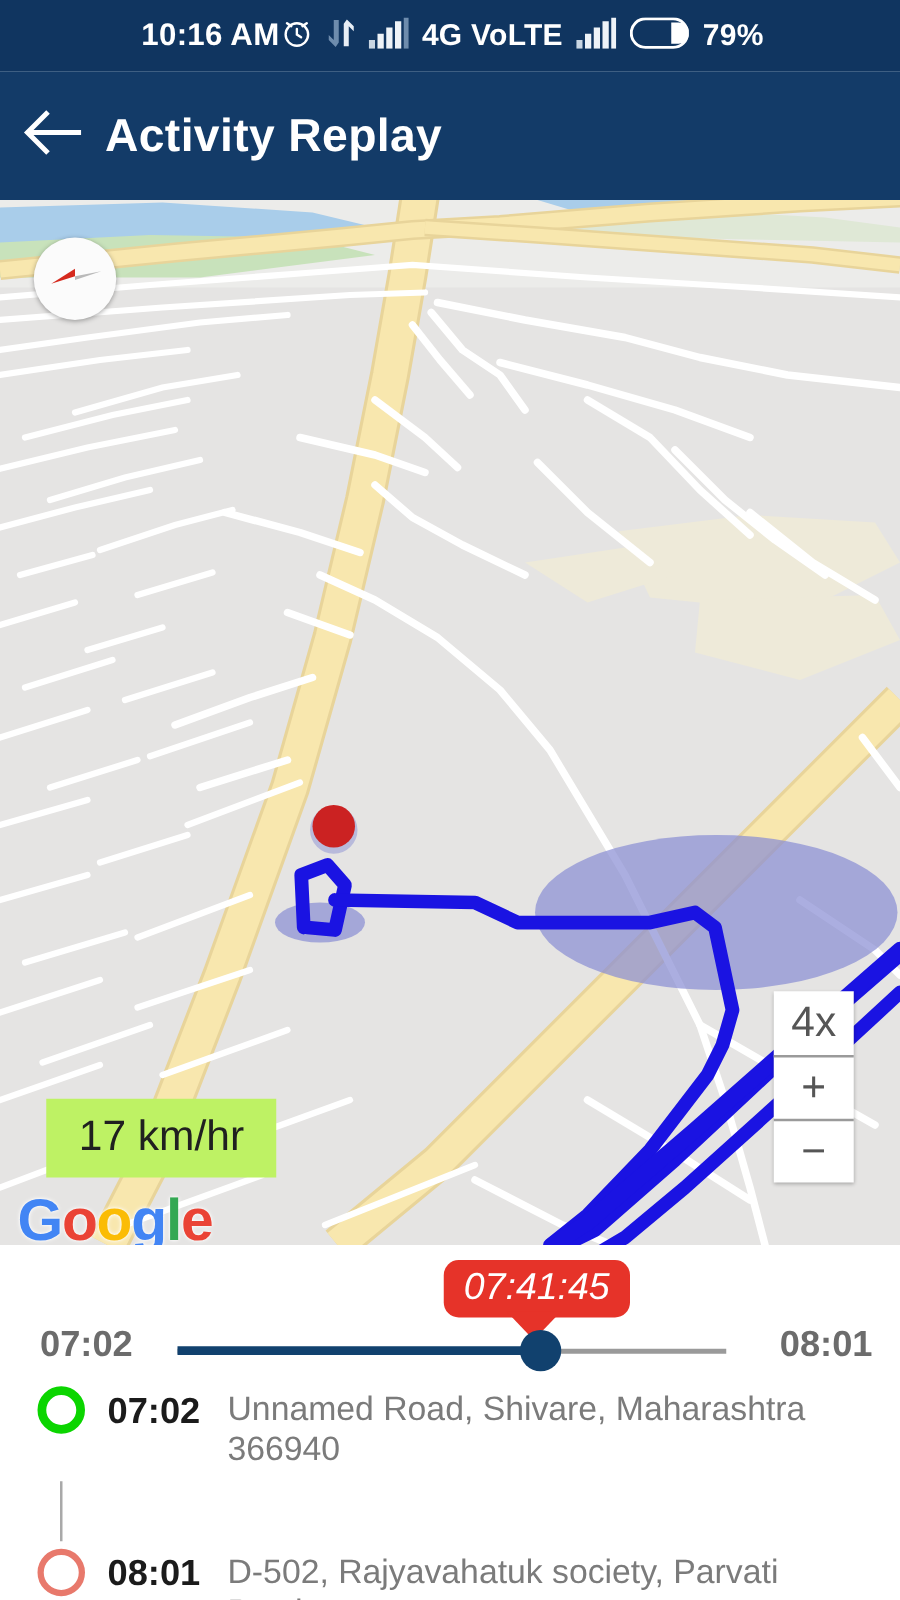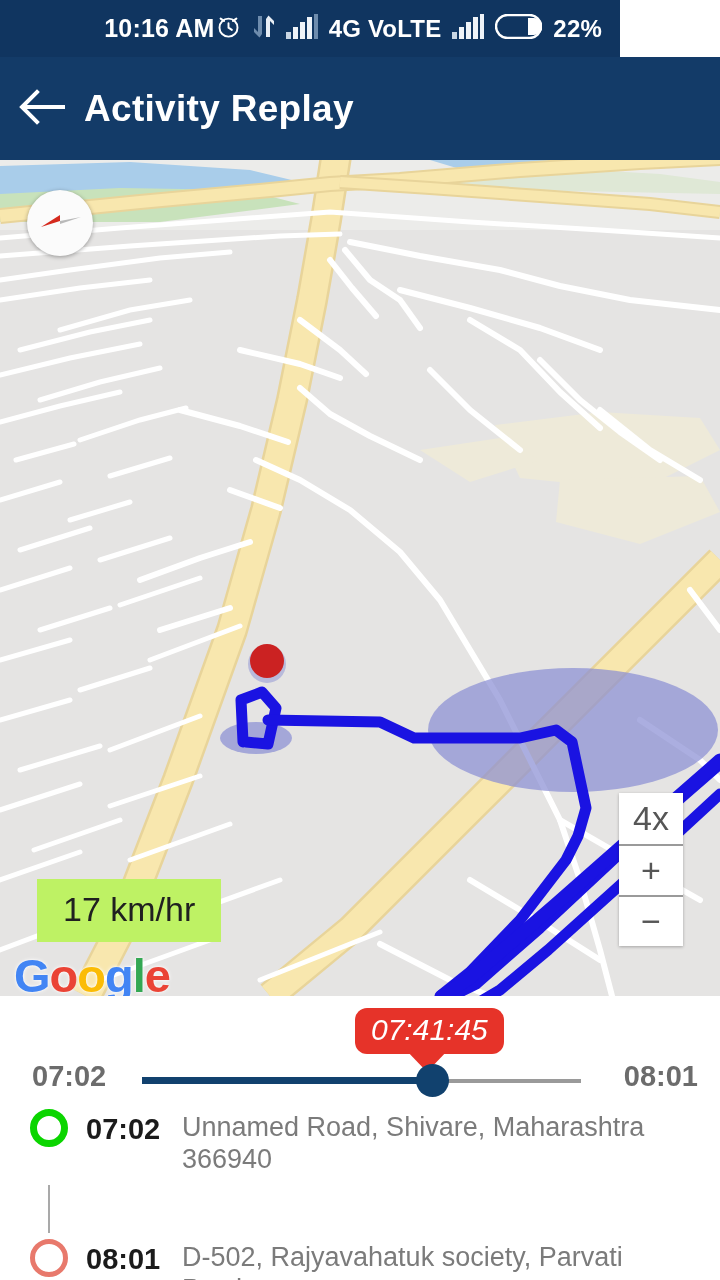--- a/index.html
+++ b/index.html
@@ -6,23 +6,23 @@
   html, body {
     width: 720px; height: 1280px;
     background: #ffffff;
     font-family: "Liberation Sans", sans-serif;
     overflow: hidden;
   }
   #app { position: relative; width: 720px; height: 1280px; overflow: hidden; background:#fff; }
 
   
   .statusbar {
-    position: absolute; left:0; top:0; width:620px; height:57px;
+    position: absolute; left:0; top:0; width:720px; height:57px;
     background:#103560; color:#ffffff;
-    display:flex; align-items:center; justify-content:flex-end;
+    display:flex; align-items:center; justify-content:center;
     padding: 0 18px 0 22px;
   }
   .status-clock { font-size:25px; font-weight:bold; letter-spacing:0.2px; }
   .status-right { display:flex; align-items:center; gap:11px; }
   .status-text { font-size:24px; font-weight:bold; letter-spacing:0.2px; }
   .ic { display:block; }
 
   
   .appbar {
     position:absolute; left:0; top:57px; width:720px; height:103px;
@@ -161,21 +161,21 @@
         </svg>
       </span>
 
       <span class="ic">
         <svg width="47" height="25" viewBox="0 0 47 25">
           <rect x="1" y="1" width="45" height="23" rx="11.5" ry="11.5" fill="none" stroke="#fff" stroke-width="2.4"></rect>
           <path d="M33 4 h6 a8 8 0 0 1 0 17 h-6 z" fill="#fff"></path>
         </svg>
       </span>
 
-      <span class="status-text">22%</span>
+      <span class="status-text">79%</span>
     </div>
   </div>
 
   <div class="appbar">
     <div class="back-btn">
       <span>
         <svg width="46" height="36" viewBox="0 0 46 36">
           <path d="M44 18 H4 M18 3 L3 18 L18 33" fill="none" stroke="#ffffff" stroke-width="4" stroke-linecap="square"></path>
         </svg>
       </span>

